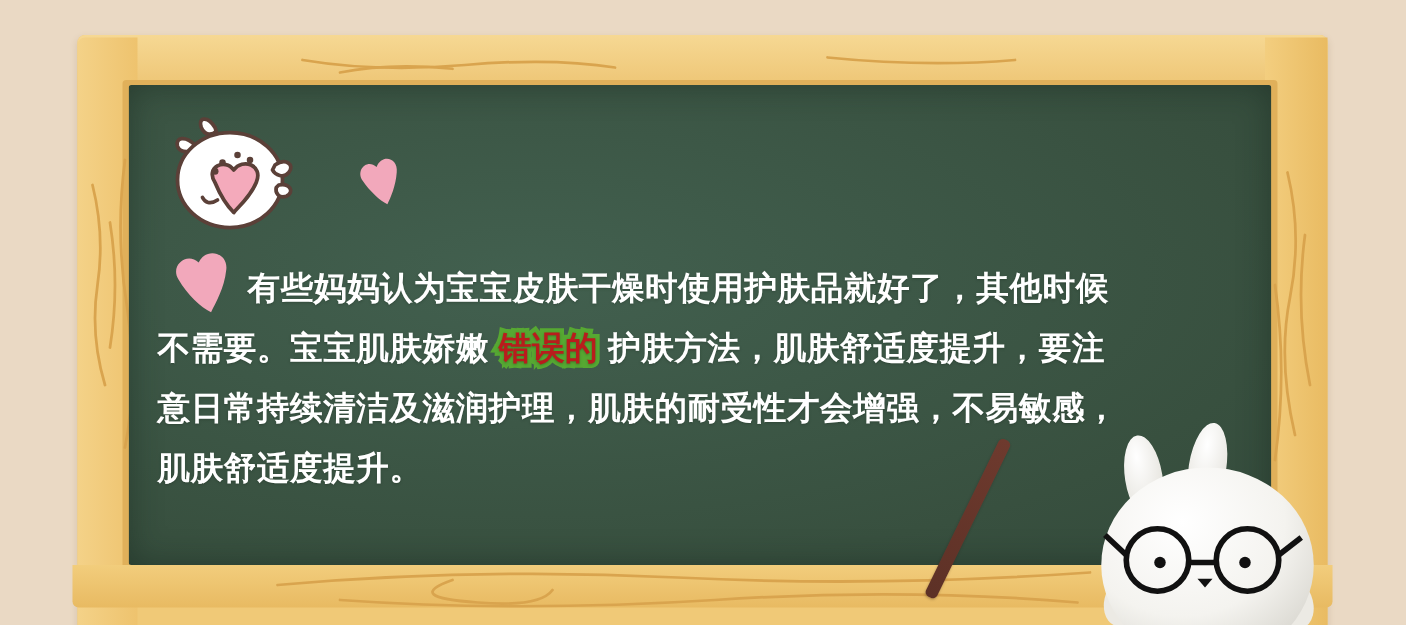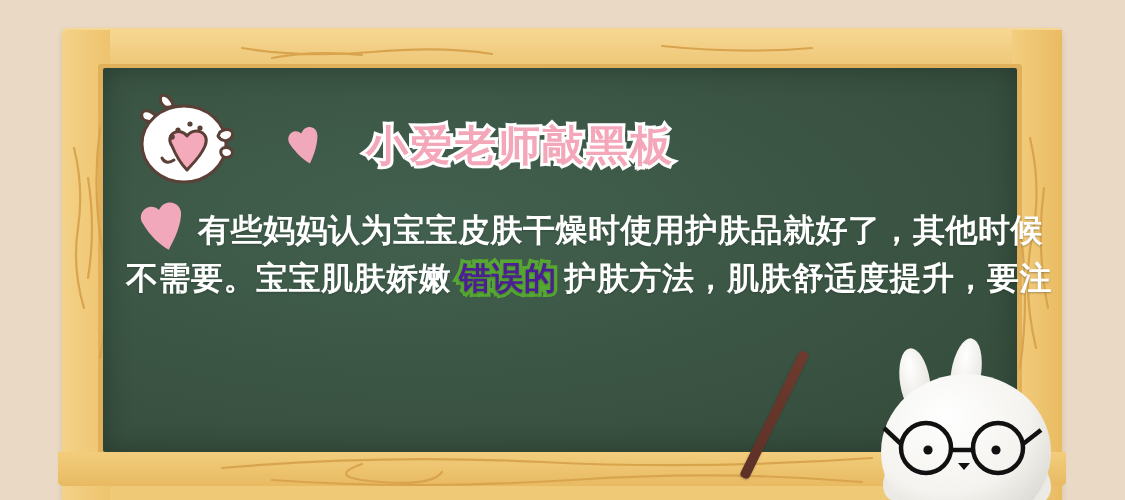--- a/index.html
+++ b/index.html
@@ -136,35 +136,35 @@
     paint-order: stroke fill;
     white-space: nowrap;
   }
 
   
   .body-text {
     position: absolute;
     left: 126px;
     top: 206px;
     width: 860px;
-    font-size: 32px;
+    font-size: 26px;
     font-weight: bold;
     line-height: 48px;
     color: #ffffff;
     letter-spacing: 0.5px;
   }
   .body-line {
     white-space: nowrap;
     text-shadow: 0 1px 2px rgba(25,40,30,0.35);
   }
   .line-1 { text-indent: 72px; }
 
   .hl {
     display: inline-block;
-    color: #4c1d95;
+    color: #b91c1c;
     -webkit-text-stroke: 7px #56a832;
     paint-order: stroke fill;
     padding: 0 4px;
     margin: 0 4px;
     font-weight: bold;
   }
 
   
   .pointer {
     position: absolute;
@@ -236,25 +236,26 @@
   </svg>
 
   <svg class="heart-small" viewBox="0 0 46 46">
     <path d="M9 18 C6 8 18 2 23 11 C30 2 42 9 37 20 C33 30 26 38 22 42 C17 37 12 28 9 18 Z" fill="#f2a8bb" transform="rotate(-18 23 23)"></path>
   </svg>
 
   <svg class="heart-big" viewBox="0 0 62 60">
     <path d="M10 22 C6 10 22 2 29 13 C38 2 54 11 49 24 C44 38 34 48 29 54 C22 48 14 36 10 22 Z" fill="#f2a8bb" transform="rotate(-14 31 30)"></path>
   </svg>
 
-  <div class="title">小爱老师敲黑板</div>
 
   <div class="body-text">
     <div class="body-line line-1">有些妈妈认为宝宝皮肤干燥时使用护肤品就好了，其他时候</div>
     <div class="body-line"><span>不需要。宝宝肌肤娇嫩</span><span class="hl">错误的</span><span>护肤方法，肌肤舒适度提升，要注</span></div>
+    <div class="body-line">意日常持续清洁及滋润护理，肌肤的耐受性才会增强，不易敏感，</div>
+    <div class="body-line">肌肤舒适度提升。</div>
   </div>
 
   <div class="pointer"></div>
 
   <svg class="rabbit" viewBox="0 0 286 175">
     <defs>
       <radialGradient id="bodyGrad" cx="38%" cy="28%" r="78%">
         <stop offset="0%" stop-color="#ffffff"></stop>
         <stop offset="62%" stop-color="#f4f3ef"></stop>
         <stop offset="100%" stop-color="#d9d7d0"></stop>

